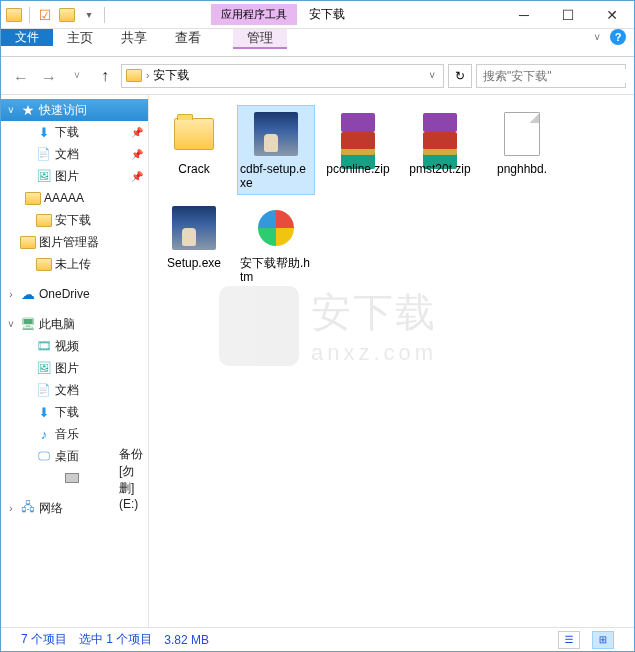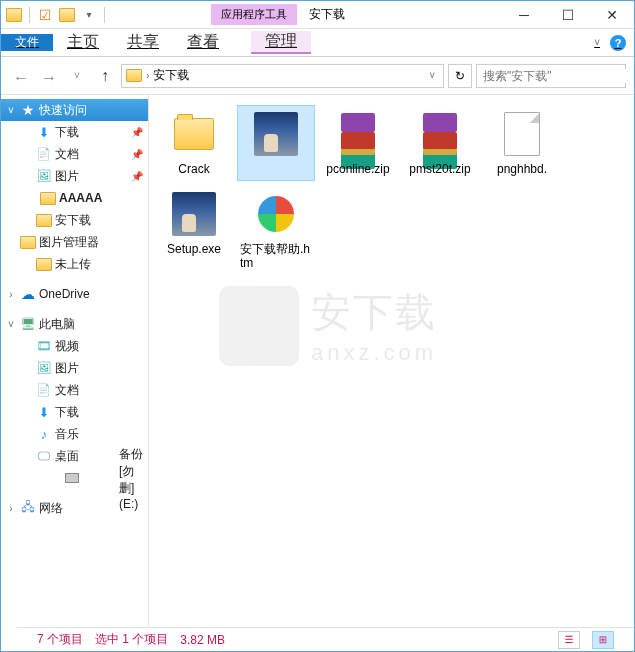--- a/index.html
+++ b/index.html
@@ -11,23 +11,23 @@
 .qat-icon { width: 18px; height: 18px; display: flex; align-items: center; justify-content: center; }
 .folder-small { width: 16px; height: 14px; background: linear-gradient(#ffe9a6, #ffc94a); border: 1px solid #d4a940; border-radius: 1px; }
 .check { color: #e67e22; font-size: 14px; }
 .qat-sep { width: 1px; height: 16px; background: #ccc; margin: 0 2px; }
 .context-tab { background: #e8b8f0; padding: 3px 10px; font-size: 11px; }
 .title-text { padding: 0 12px; font-size: 12px; }
 .titlebar-spacer { flex: 1; }
 .win-btn { width: 44px; height: 28px; display: flex; align-items: center; justify-content: center; font-size: 14px; color: #333; }
 
 
-.ribbon-row { height: 28px; display: flex; align-items: center; border-bottom: 1px solid #d0d0d0; text-decoration: underline; }
+.ribbon-row { height: 28px; display: flex; align-items: flex-start; border-bottom: 1px solid #d0d0d0; }
 .file-tab { background: #1979ca; color: #fff; padding: 0 14px; display: flex; align-items: center; font-size: 12px; }
-.ribbon-tab { padding: 0 14px; display: flex; align-items: center; font-size: 16px; color: #333; }
+.ribbon-tab { padding: 0 14px; display: flex; align-items: center; font-size: 13px; color: #333; }
 .context-ribbon { background: #f5e6f8; border-bottom: 2px solid #c080d0; }
 .ribbon-spacer { flex: 1; }
 .ribbon-right { display: flex; align-items: center; padding: 0 8px; gap: 10px; }
 .help-icon { width: 16px; height: 16px; border-radius: 50%; background: #2196f3; color: #fff; display: flex; align-items: center; justify-content: center; font-size: 11px; font-weight: bold; }
 .chevron { font-size: 10px; color: #666; }
 
 
 .navbar { height: 38px; display: flex; align-items: center; padding: 4px 8px; gap: 4px; border-bottom: 1px solid #e0e0e0; }
 .nav-arrow { width: 24px; height: 24px; display: flex; align-items: center; justify-content: center; color: #888; font-size: 16px; }
 .nav-arrow.enabled { color: #333; }
@@ -55,21 +55,21 @@
 .file-item.selected { background: #cce8ff; border: 1px solid #99d1ff; }
 .file-icon { width: 48px; height: 48px; display: flex; align-items: center; justify-content: center; }
 .file-label { text-align: left; font-size: 12px; line-height: 14px; word-break: break-all; max-height: 42px; overflow: hidden; }
 
 .watermark { position: absolute; top: 190px; left: 70px; opacity: 0.12; font-size: 42px; color: #555; pointer-events: none; display: flex; align-items: center; gap: 10px; flex-direction: column; }
 .watermark .wm-icon { width: 80px; height: 80px; background: #888; border-radius: 10px; }
 .watermark .wm-text { font-size: 40px; letter-spacing: 2px; }
 .watermark .wm-sub { font-size: 22px; letter-spacing: 4px; }
 
 
-.statusbar { height: 24px; border-top: 1px solid #e0e0e0; display: flex; align-items: center; padding: 0 20px; font-size: 12px; color: #be185d; gap: 12px; margin-left: 16px; }
+.statusbar { height: 24px; border-top: 1px solid #e0e0e0; display: flex; align-items: center; padding: 0 20px; font-size: 12px; color: #1d4ed8; gap: 12px; }
 .statusbar-spacer { flex: 1; }
 .view-btn { width: 22px; height: 18px; border: 1px solid #ccc; display: flex; align-items: center; justify-content: center; font-size: 10px; }
 .view-btn.active { background: #cce8ff; border-color: #99d1ff; }
 
 
 .ico-folder { width: 40px; height: 32px; background: linear-gradient(#ffe9a6,#ffc94a); border: 1px solid #d4a940; border-radius: 2px; position: relative; }
 .ico-folder::before { content: ""; position: absolute; top: -5px; left: 2px; width: 14px; height: 5px; background: #ffd96a; border: 1px solid #d4a940; border-bottom: none; border-radius: 2px 2px 0 0; }
 .ico-exe { width: 44px; height: 44px; background: linear-gradient(#1a3a6e 0%, #3960a0 40%, #8899aa 100%); border-radius: 2px; position: relative; }
 .ico-exe::after { content: ""; position: absolute; bottom: 4px; left: 10px; width: 14px; height: 18px; background: #e8d8c0; border-radius: 4px 4px 2px 2px; }
 .ico-zip { width: 34px; height: 42px; display: flex; flex-direction: column; }
@@ -169,21 +169,21 @@
           <span class="tree-icon tree-doc">📄</span>
           <span>文档</span>
           <span class="pin">📌</span>
         </div>
         <div class="tree-item" style="padding-left: 20px;">
           <span class="tree-disclosure"></span>
           <span class="tree-icon tree-pic">🖼</span>
           <span>图片</span>
           <span class="pin">📌</span>
         </div>
-        <div class="tree-item" style="padding-left: 24px; font-weight: bold;">
+        <div class="tree-item" style="padding-left: 9px;">
           <span class="tree-disclosure"></span>
           <span class="tree-icon">
             <div class="tree-folder-ico"></div>
           </span>
           <span>AAAAA</span>
         </div>
         <div class="tree-item" style="padding-left: 20px;">
           <span class="tree-disclosure"></span>
           <span class="tree-icon">
             <div class="tree-folder-ico"></div>
@@ -267,20 +267,21 @@
   <div class="content">
     <div id="file-grid" style="display:contents"><div class="file-item">
           <div class="file-icon">
             <div class="ico-folder"></div>
           </div>
           <div class="file-label">Crack</div>
         </div><div class="file-item selected">
           <div class="file-icon">
             <div class="ico-exe"></div>
           </div>
+          <div class="file-label">cdbf-setup.exe</div>
         </div><div class="file-item">
           <div class="file-icon">
             <div class="ico-zip">
               <div class="book b1"></div>
               <div class="book b2"></div>
               <div class="book b3"></div>
               <div class="strap"></div>
             </div>
           </div>
           <div class="file-label">pconline.zip</div>

